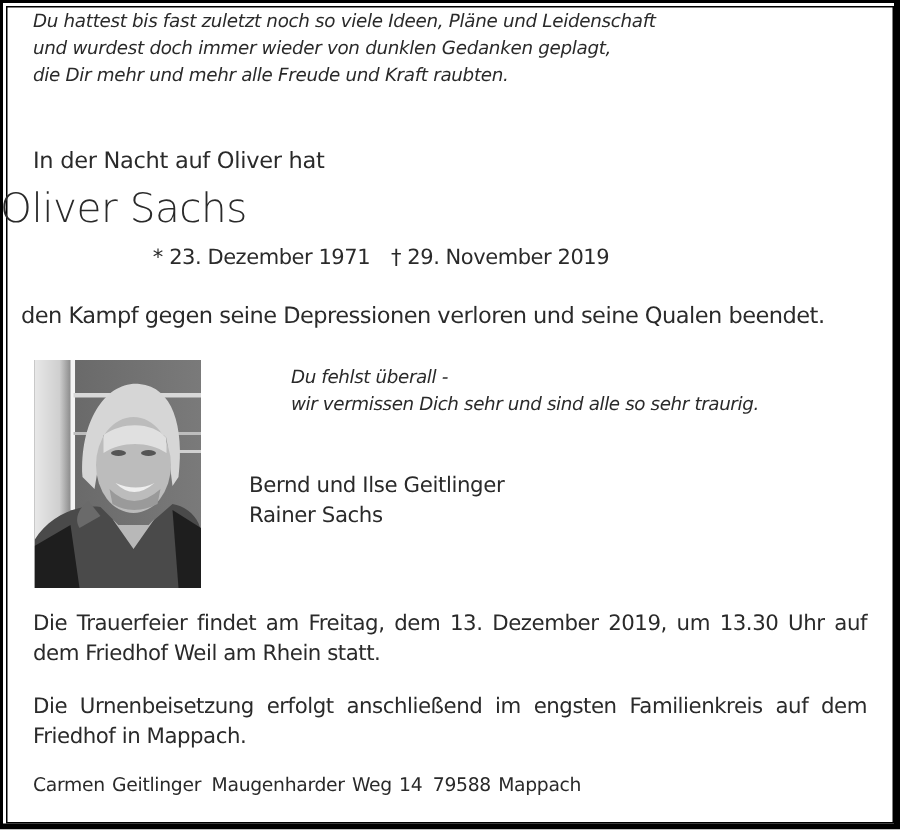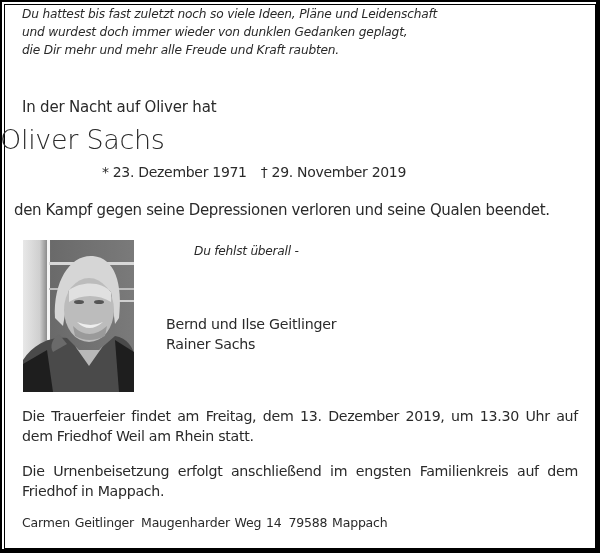--- a/index.html
+++ b/index.html
@@ -73,20 +73,21 @@
     <path d="M0 120 C10 104 28 96 44 98 L56 110 L76 110 L92 96 C104 98 111 108 111 116 L111 152 L0 152 Z" fill="#4a4a4a"></path>
     <path d="M36 94 C30 98 26 106 30 112 L44 104 Z" fill="#6a6a6a"></path>
     <path d="M52 106 L66 126 L80 106 L76 110 L56 110 Z" fill="#b8b8b8"></path>
     <path d="M0 124 L24 110 L30 152 L0 152 Z" fill="#1e1e1e"></path>
     <path d="M92 100 L111 112 L111 152 L96 152 Z" fill="#1e1e1e"></path>
   </svg>
 </div>
 
 <div class="abs verse">
   <div>Du fehlst überall -</div>
+  <div>wir vermissen Dich sehr und sind alle so sehr traurig.</div>
 </div>
 
 <div class="abs family">
   <div>Bernd und Ilse Geitlinger</div>
   <div>Rainer Sachs</div>
 </div>
 
 <div class="para p1">Die Trauerfeier findet am Freitag, dem 13. Dezember 2019, um 13.30 Uhr auf dem Friedhof Weil am Rhein statt.</div>
 <div class="para p2">Die Urnenbeisetzung erfolgt anschließend im engsten Familienkreis auf dem Friedhof in Mappach.</div>
 

